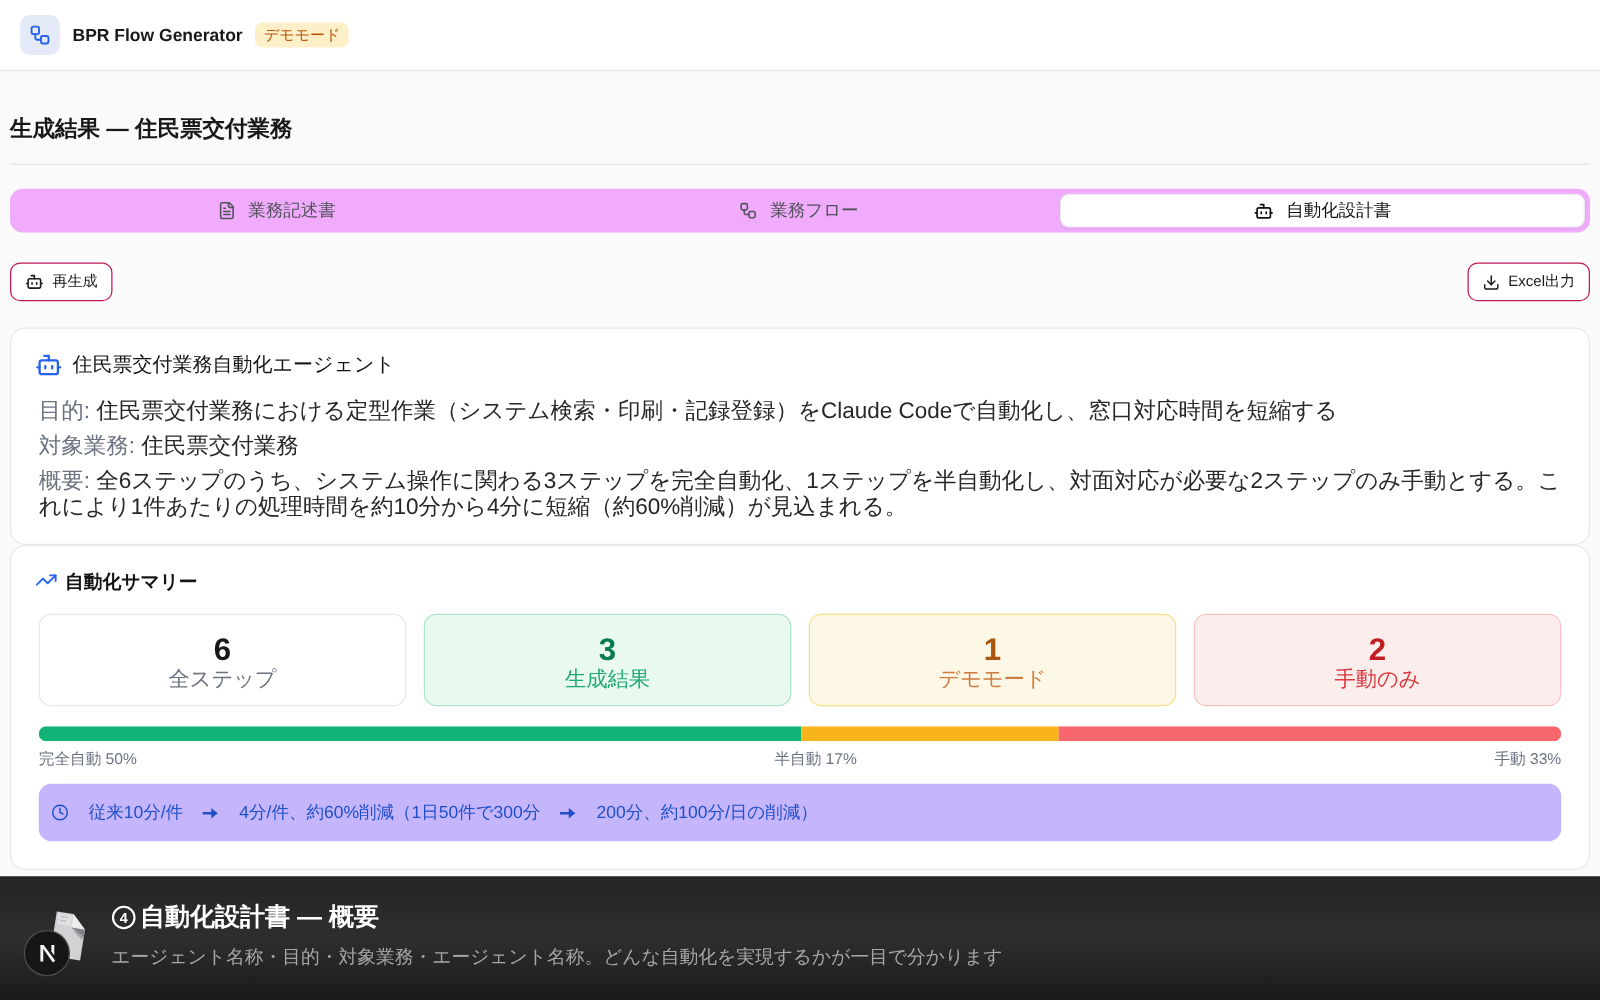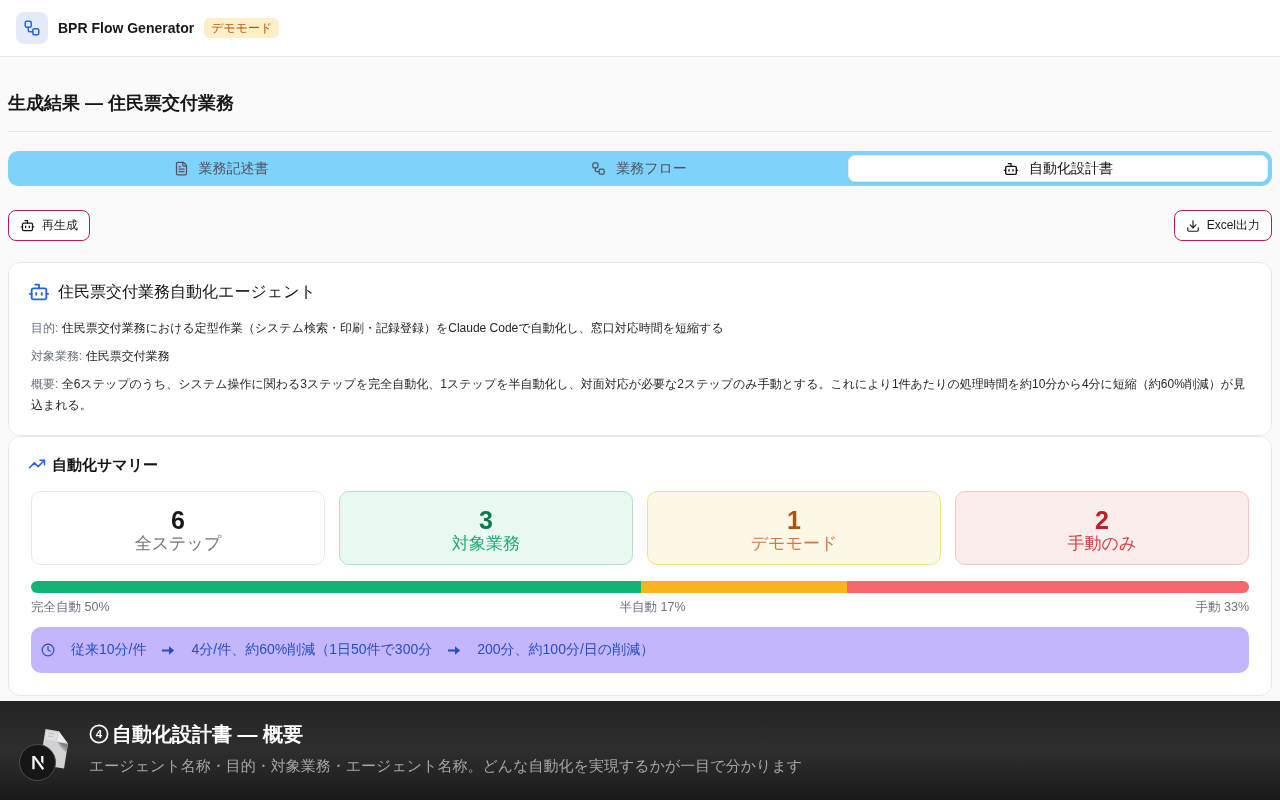--- a/index.html
+++ b/index.html
@@ -5,31 +5,31 @@
 *{margin:0;padding:0;box-sizing:border-box}
 html,body{width:1280px;height:800px;overflow:hidden}
 body{font-family:"Liberation Sans",sans-serif;background:#fafafa;color:#18181b;position:relative;transform:translateZ(0)}
 header{height:57px;background:#fff;border-bottom:1px solid #e8e8e9;display:flex;align-items:center;padding:0 16px}
 .logo{width:32px;height:32px;border-radius:8px;background:#e4eaf7;display:flex;align-items:center;justify-content:center}
 .apptitle{font-size:14px;font-weight:700;margin-left:10px;color:#18181b;letter-spacing:0}
 .badge{margin-left:10px;background:#fdefc8;color:#b45309;font-size:12px;padding:3px 7px;border-radius:6px;height:20px;line-height:14px;display:flex;align-items:center}
 main{padding:0 8px}
 h1{font-size:18px;font-weight:700;color:#18181b;padding:36px 0 0;line-height:21px}
 .hr{border-bottom:1px solid #e8e8e9;margin-top:17px}
-.tabs{margin-top:19px;background:#7dd3fc;border-radius:10px;padding:4px;display:flex;height:35px}
+.tabs{margin-top:19px;background:#f0abfc;border-radius:10px;padding:4px;display:flex;height:35px}
 .tab{flex:1;display:flex;align-items:center;justify-content:center;gap:10px;font-size:14px;color:#52525b;border-radius:7px}
 .tab svg{flex:0 0 auto}
 .tab.active{background:#fff;color:#101013;font-weight:500;border:1px solid #ececee;box-shadow:0 1px 2px rgba(0,0,0,.06)}
 .actionrow{margin-top:24px;display:flex;justify-content:space-between;align-items:center;height:31px}
 .btn{display:flex;align-items:center;gap:7px;background:#fff;border:1px solid #be185d;border-radius:8px;height:31px;padding:0 11px;font-size:12px;color:#18181b;font-weight:400}
 .card{background:#fff;border:1px solid #e8e8e9;border-radius:12px}
 .card1{margin-top:21px;padding:18px 22px 19px}
 .cardtitle{display:flex;align-items:center;gap:8px;font-size:16px;font-weight:400;color:#141417}
 .meta{margin-top:15px}
-.meta p{font-size:12px;line-height:21px;color:#27272a}
+.meta p{font-size:18px;line-height:21px;color:#27272a}
 .meta p+p{margin-top:7px}
 .meta .lab{color:#6b7280}
 .card2{padding:19px 22px 22px}
 .c2title{display:flex;align-items:center;gap:6px;font-size:15px;font-weight:700;color:#141417}
 .stats{margin-top:16px;display:flex;gap:14px}
 .stat{flex:1;border-radius:10px;border:1px solid #e5e7eb;text-align:center;padding:14px 0 12px;background:#fff}
 .stat .num{font-size:25px;font-weight:700;line-height:29px;color:#18181b}
 .stat .lbl{font-size:17px;line-height:16px;margin-top:1px;color:#6b7280}
 .stat.g{background:#e9f9f0;border-color:#abe6c9}
 .stat.g .num{color:#0c7a50}
@@ -130,21 +130,21 @@
           <polyline points="22 7 13.5 15.5 8.5 10.5 2 17"></polyline>
           <polyline points="16 7 22 7 22 13"></polyline>
         </svg>自動化サマリー</div>
     <div class="stats">
       <div class="stat">
           <div class="num">6</div>
           <div class="lbl">全ステップ</div>
         </div>
       <div class="stat g">
           <div class="num">3</div>
-          <div class="lbl">対象業務</div>
+          <div class="lbl">生成結果</div>
         </div>
       <div class="stat y">
           <div class="num">1</div>
           <div class="lbl">デモモード</div>
         </div>
       <div class="stat r">
           <div class="num">2</div>
           <div class="lbl">手動のみ</div>
         </div>
     </div>

